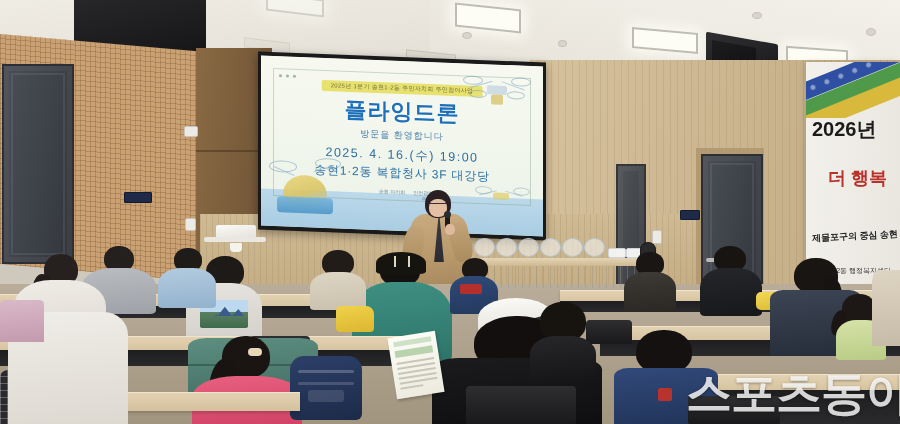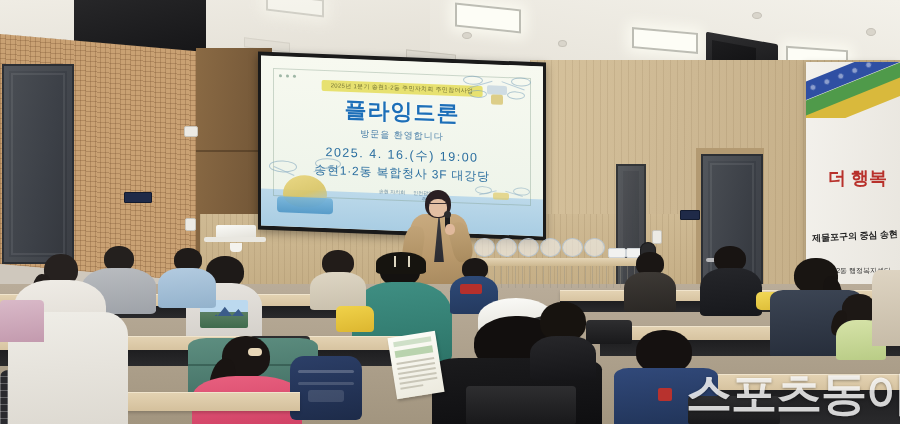--- a/index.html
+++ b/index.html
@@ -281,20 +281,21 @@
   </div>
 
   <div class="abs" id="banner">
     <div id="banner-ribbon">
       <div class="rib" style="top:-4px;background:#2f4fa3;
            background-image:radial-gradient(circle at 8px 8px, rgba(255,255,255,.45) 2px, transparent 3px);
            background-size:15px 15px;"></div>
       <div class="rib" style="top:15px;background:#4f9a4a;"></div>
       <div class="rib" style="top:30px;background:#d9b93c;"></div>
     </div>
+    <div id="banner-y1">2026년</div>
     <div id="banner-y2">더 행복</div>
     <div id="banner-y3">제물포구의 중심 송현</div>
     <div id="banner-y4">송현1·2동 행정복지센터</div>
   </div>
 
   <div class="abs" id="floor"></div>
 
   <div class="abs" id="eq-table"></div>
   <div class="abs" style="left:472px;top:236px;width:188px;height:24px;">
     <div class="eq-ring" style="left:2px;top:2px;width:19px;height:17px;"></div>

